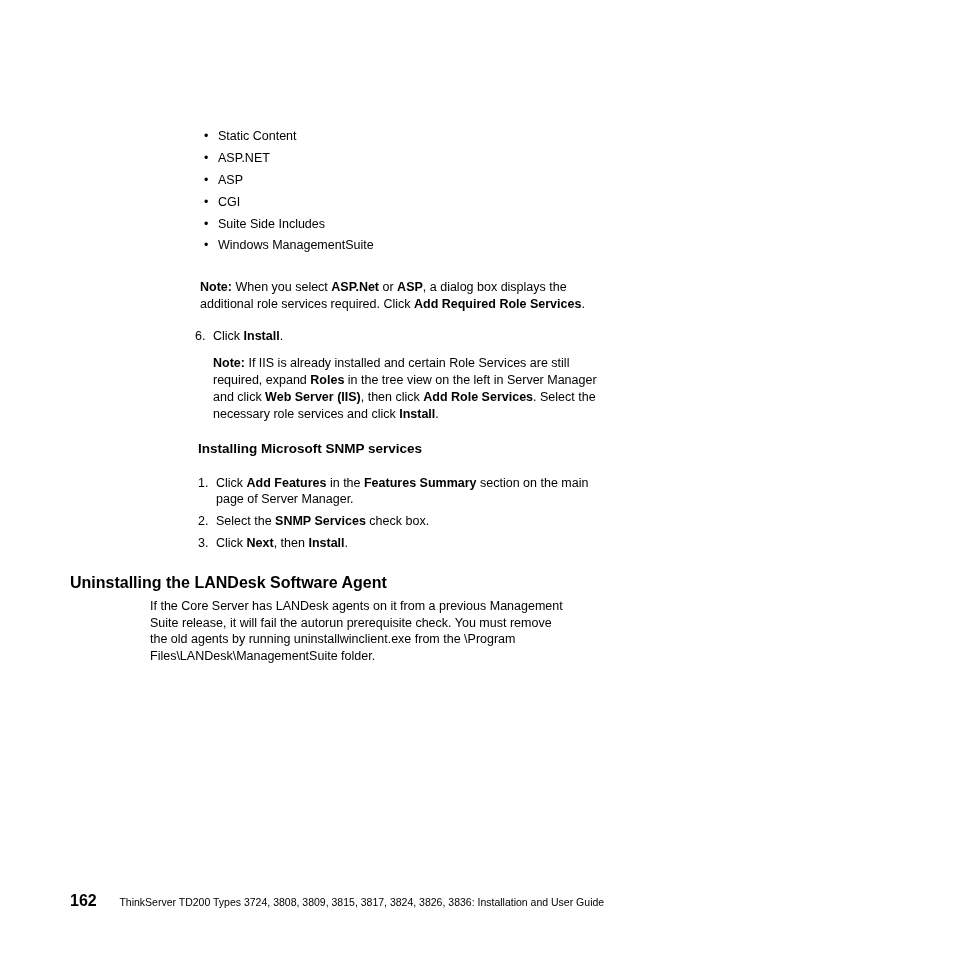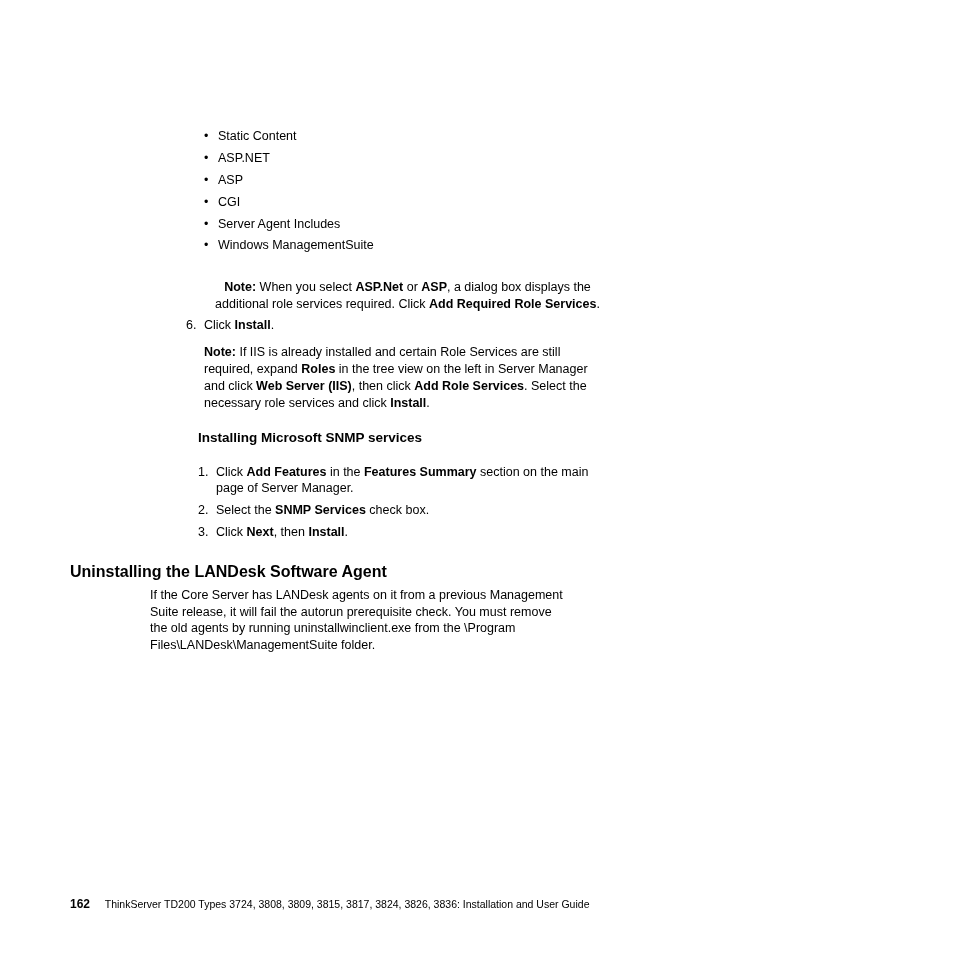--- a/index.html
+++ b/index.html
@@ -35,26 +35,25 @@
     position: relative;
     margin: 0 0 5px 0;
   }
   ul.bullets li::before {
     content: "•";
     position: absolute;
     left: 4px;
     top: 0;
   }
   .note-block {
-    margin: 10px 0 4px 0;
-    text-align: center;
+    margin: 10px 0 15px 0;
   }
   ol.steps {
     list-style: none;
-    margin: 4px;
+    margin: 13px;
     padding: 0;
     counter-reset: step 5;
   }
   ol.steps > li {
     counter-increment: step;
     position: relative;
     padding-left: 18px;
     margin: 0 0 8px -18px;
   }
   ol.steps > li::before {
@@ -104,36 +103,36 @@
   }
   b { font-weight: bold; }
   .footer {
     position: absolute;
     bottom: 42px;
     left: 70px;
     font-size: 10.5px;
   }
   .footer .pagenum {
     font-weight: bold;
-    font-size: 12px;
-    margin-right: 12px;
+    font-size: 16px;
+    margin-right: 20px;
   }
 </style>
 </head>
 <body>
 
 <div class="page">
   <div class="content-col">
 
     <ul class="bullets">
       <li>Static Content</li>
       <li>ASP.NET</li>
       <li>ASP</li>
       <li>CGI</li>
-      <li>Server Agent Includes</li>
+      <li>Suite Side Includes</li>
       <li>Windows ManagementSuite</li>
     </ul>
 
     <div class="note-block">
       <b>Note:</b>
       <span>When you select </span><b>ASP.Net</b><span> or </span><b>ASP</b><span>, a dialog box displays the additional role services required. Click </span><b>Add Required Role Services</b><span>.</span>
     </div>
 
     <ol class="steps">
       <li>

